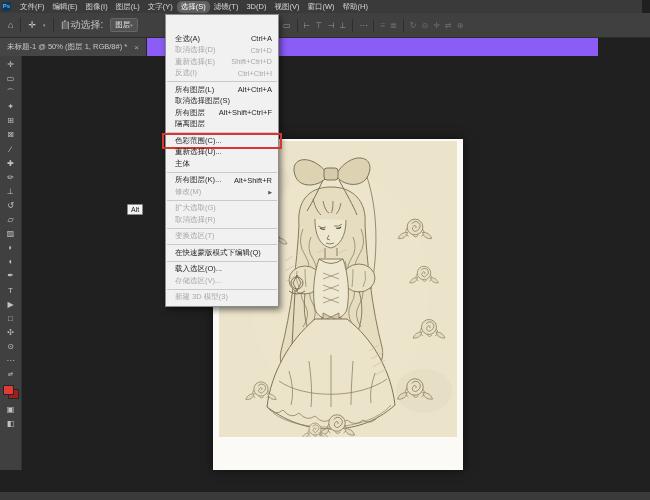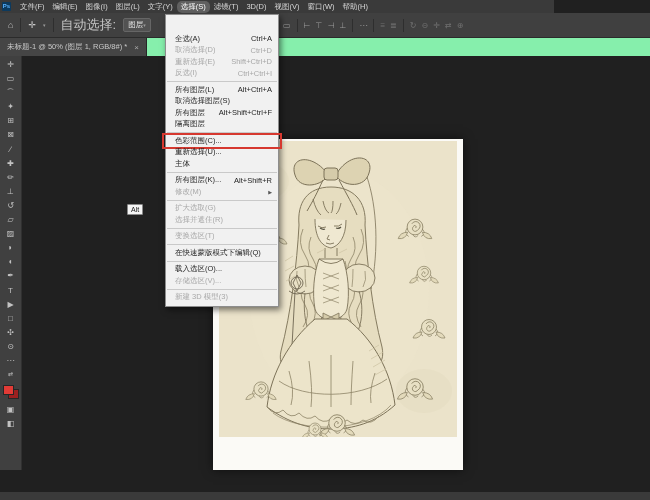--- a/index.html
+++ b/index.html
@@ -3,43 +3,43 @@
 <meta charset="utf-8">
 <style>
   html,body{margin:0;padding:0}
   body{
     position:relative;width:650px;height:500px;overflow:hidden;
     background:#202020;
     font-family:"Liberation Sans","DejaVu Sans",sans-serif;
     -webkit-font-smoothing:antialiased;
   }
   
-  .menubar{position:absolute;left:0;top:0;width:554px;height:13px;background:#3a3a3a;
+  .menubar{position:absolute;left:0;top:0;width:642px;height:13px;background:#3a3a3a;
     display:flex;align-items:center;gap:1px;padding-left:2px;box-sizing:border-box;z-index:30}
   .ps-icon{width:9px;height:9px;background:#0c3a5e;color:#5cb3ff;font-size:6px;line-height:9px;
     text-align:center;border-radius:1px;margin-right:4px;font-weight:bold}
   .mb-item{font-size:7.5px;color:#d8d8d8;padding:1px 4px;white-space:nowrap;cursor:default}
   .mb-item.active{background:#606060;color:#fff;border-radius:5px}
   
   .optionsbar{position:absolute;left:0;top:13px;width:650px;height:25px;background:#404040;
     border-bottom:1px solid #2b2b2b;box-sizing:border-box;display:flex;align-items:center;z-index:5}
   .ob-left{display:flex;align-items:center;gap:7px;padding-left:8px}
   .ob-icon{color:#c9c9c9;font-size:9px;line-height:10px}
   .ob-sep{width:1px;height:14px;background:#2e2e2e}
   .ob-chev{color:#9a9a9a;font-size:5px}
-  .ob-label{color:#c4c4c4;font-size:13px;white-space:nowrap}
+  .ob-label{color:#c4c4c4;font-size:10px;white-space:nowrap}
   .ob-dropdown{display:flex;align-items:center;gap:0;background:#525252;border:1px solid #666;
     border-radius:2px;padding:1px 4px;color:#e8e8e8;font-size:7.5px}
   .ob-right{position:absolute;left:283px;top:0;height:25px;display:flex;align-items:center;gap:6px}
   .ob-right .grp{display:flex;align-items:center;gap:5px}
   .ob-right .gsep{width:1px;height:13px;background:#2e2e2e}
   .ob-micro{color:#9b9b9b;font-size:8px}
   .ob-micro.faint{color:#6f6f6f}
   
-  .tabbar{position:absolute;left:0;top:38px;width:650px;height:18px;background:#86efac;z-index:4}
+  .tabbar{position:absolute;left:0;top:38px;width:598px;height:18px;background:#8b5cf6;z-index:4}
   .doc-tab{position:absolute;left:0;top:0;height:18px;background:#454545;border-right:1px solid #262626;
     display:flex;align-items:center;padding:0 7px;box-sizing:border-box}
   .doc-tab .t{color:#c9c9c9;font-size:7.5px;white-space:nowrap}
   .doc-tab .x{color:#a9a9a9;font-size:8px;margin-left:7px}
   
   .toolbar{position:absolute;left:0;top:56px;width:22px;height:414px;background:#404040;
     border-right:1px solid #303030;box-sizing:border-box;display:flex;flex-direction:column;
     align-items:center;padding-top:4px;gap:5.1px;z-index:4}
   .tool{color:#c2c2c2;font-size:8px;line-height:9px;height:9px;text-align:center;cursor:default}
   .swatches{position:relative;width:16px;height:14px;margin:1px 0}
@@ -291,21 +291,21 @@
     </div>
     <div class="sm-row disabled">
       <span class="lbl">修改(M)</span>
       <span class="sub">▶</span>
     </div>
     <div class="sm-sep"></div>
     <div class="sm-row disabled">
       <span class="lbl">扩大选取(G)</span>
     </div>
     <div class="sm-row disabled">
-      <span class="lbl">选择并遮住(R)</span>
+      <span class="lbl">取消选择(R)</span>
     </div>
     <div class="sm-sep"></div>
     <div class="sm-row disabled">
       <span class="lbl">变换选区(T)</span>
     </div>
     <div class="sm-sep"></div>
     <div class="sm-row">
       <span class="lbl">在快速蒙版模式下编辑(Q)</span>
     </div>
     <div class="sm-sep"></div>

